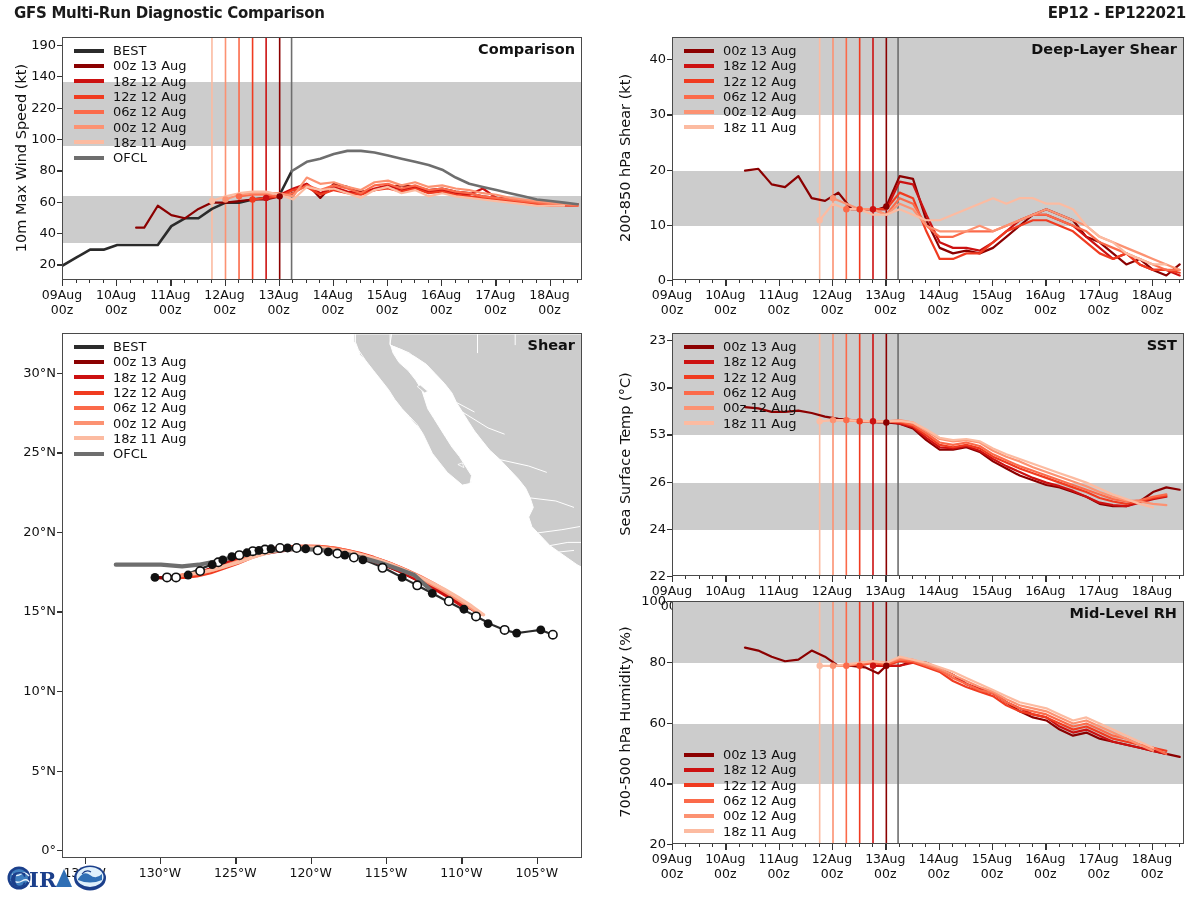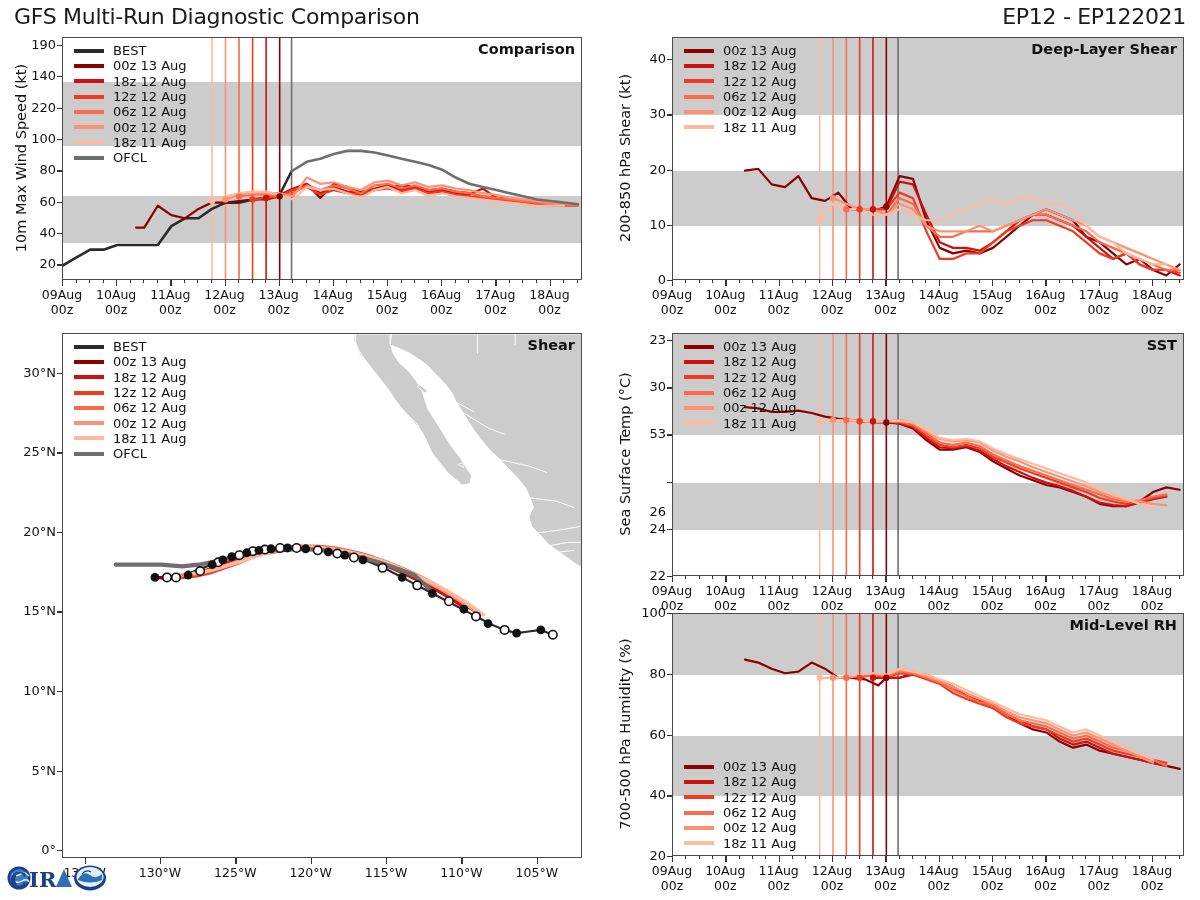--- a/index.html
+++ b/index.html
@@ -6,22 +6,22 @@
   html, body {
     margin: 0; padding: 0;
     width: 1200px; height: 900px;
     background: #ffffff;
     font-family: "DejaVu Sans", sans-serif;
     overflow: hidden;
   }
   #root { position: relative; width: 1200px; height: 900px; }
 
   .hdr {
-    position: absolute; font-weight: normal; color: #1a1a1a;
-    font-size: 22px; letter-spacing: -0.3px; text-align: right;
+    position: absolute; font-weight: bold; color: #1a1a1a;
+    font-size: 15px; letter-spacing: -0.3px; text-align: right;
   }
   #title-left  { left: 14px;  top: 4px; }
   #title-right { right: 14px; top: 4px; }
 
   .panel { position: absolute; }
   .frame {
     position: absolute; inset: 0;
     border: 1.3px solid #4a4a4a; background: #ffffff;
     overflow: hidden;
   }
@@ -471,21 +471,21 @@
             <circle cx="146.66666666666666" cy="87.29126213592227" r="3.2" fill="#fcbba1"></circle>
           </svg>
         </div>
         <div class="ptitle">SST</div>
       </div>
       <div class="ylab" style="width: 243px; left: -169.5px; top: 112.5px; transform: rotate(-90deg);">Sea Surface Temp (°C)</div>
       <div class="ytick" style="width: 44px; left: -50px; top: 235px;">22</div>
       <div class="tickmark" style="left: -5px; top: 243px; width: 5px; height: 1.3px;"></div>
       <div class="ytick" style="width: 44px; left: -50px; top: 187.816px;">24</div>
       <div class="tickmark" style="left: -5px; top: 195.816px; width: 5px; height: 1.3px;"></div>
-      <div class="ytick" style="width: 44px; left: -50px; top: 140.631px; margin-top: 30px;">26</div>
+      <div class="ytick" style="width: 44px; left: -50px; top: 140.631px;">26</div>
       <div class="tickmark" style="left: -5px; top: 148.631px; width: 5px; height: 1.3px;"></div>
       <div class="ytick" style="width: 44px; left: -50px; top: 93.4466px;">53</div>
       <div class="tickmark" style="left: -5px; top: 101.447px; width: 5px; height: 1.3px;"></div>
       <div class="ytick" style="width: 44px; left: -50px; top: 46.2621px;">30</div>
       <div class="tickmark" style="left: -5px; top: 54.2621px; width: 5px; height: 1.3px;"></div>
       <div class="ytick" style="width: 44px; left: -50px; top: -0.92233px;">23</div>
       <div class="tickmark" style="left: -5px; top: 7.07767px; width: 5px; height: 1.3px;"></div>
       <div class="tickmark" style="left: 0px; top: 243px; width: 1.3px; height: 6px;"></div>
       <div class="xtick" style="width: 70px; left: -35px; top: 251px;">09Aug<br>00z</div>
       <div class="tickmark" style="left: 53.3333px; top: 243px; width: 1.3px; height: 6px;"></div>
@@ -555,21 +555,21 @@
         <div class="lgrow">
           <span class="lgline" style="background: rgb(252, 146, 114);"></span>
           <span class="lgtxt">00z 12 Aug</span>
         </div>
         <div class="lgrow">
           <span class="lgline" style="background: rgb(252, 187, 161);"></span>
           <span class="lgtxt">18z 11 Aug</span>
         </div>
       </div>
     </div>
-<div class="panel" id="panel-rh" style="left: 672px; top: 601px; width: 512px; height: 243px; margin-top: 12px;">
+<div class="panel" id="panel-rh" style="left: 672px; top: 601px; width: 512px; height: 243px;">
       <div class="frame">
         <div class="plotarea">
           <div class="band" style="top: 121.5px; height: 60.75px;"></div>
           <div class="band" style="top: 0px; height: 60.75px;"></div>
           <svg width="512" height="243" style="position: absolute; left: 0px; top: 0px;">
             <line x1="146.66666666666666" x2="146.66666666666666" y1="0" y2="243" stroke="#fcbba1" class="vline"></line>
             <line x1="159.99999999999997" x2="159.99999999999997" y1="0" y2="243" stroke="#fc9272" class="vline"></line>
             <line x1="173.33333333333331" x2="173.33333333333331" y1="0" y2="243" stroke="#fb6a4a" class="vline"></line>
             <line x1="186.66666666666663" x2="186.66666666666663" y1="0" y2="243" stroke="#f03b20" class="vline"></line>
             <line x1="199.99999999999997" x2="199.99999999999997" y1="0" y2="243" stroke="#cc1111" class="vline"></line>

